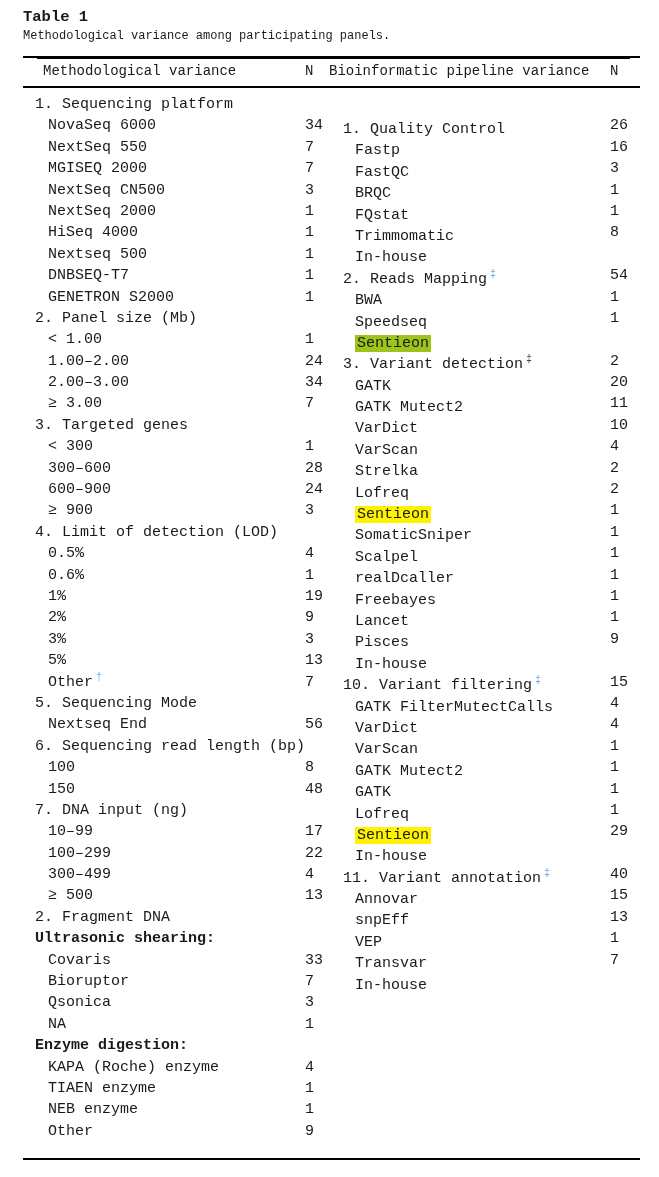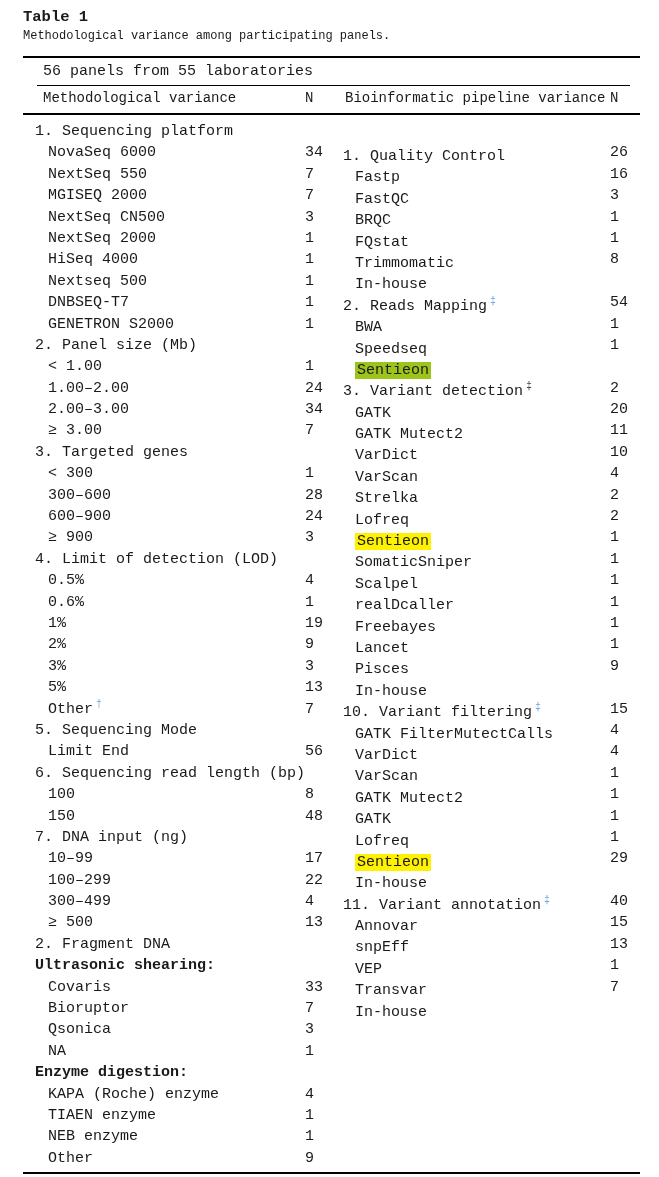--- a/index.html
+++ b/index.html
@@ -28,24 +28,24 @@
     padding-left: 20px;
   }
   .col-hdr {
     position: relative;
     height: 27px;
     font-size: 14px;
   }
   .col-hdr .h { position: absolute; top: 4px; white-space: nowrap; }
   .col-hdr .lh { left: 20px; }
   .col-hdr .ln { left: 282px; }
-  .col-hdr .rh { left: 322px; text-align: right; }
+  .col-hdr .rh { left: 306px; text-align: right; }
   .col-hdr .rn { left: 587px; }
 
-  .body { display: flex; padding-top: 6px; padding-bottom: 3px; }
+  .body { display: flex; padding-top: 6px; padding-bottom: 16px; }
   .col { position: relative; }
   .col.left  { width: 307px; }
   .col.right { width: 310px; }
 
   .row { position: relative; height: 21.4px; line-height: 21.4px; font-size: 15px; white-space: nowrap; }
   .row .lbl { display: inline-block; padding-left: 12px; }
   .row.sub .lbl { padding-left: 25px; }
   .right .row .lbl { padding-left: 13px; margin-top: 25px; }
   .right .row.sub .lbl { padding-left: 25px; }
   .row.bold .lbl { font-weight: bold; }
@@ -65,21 +65,20 @@
 
 <div class="page">
 
   <div class="caption">
     <div class="t1">Table 1</div>
     <div class="t2">Methodological variance among participating panels.</div>
   </div>
 
   <div class="tbl">
     <div class="rule thick"></div>
-    <div class="span-hdr">56 panels from 55 laboratories</div>
     <div class="rule mid"></div>
     <div class="col-hdr">
       <span class="h lh">Methodological variance</span>
       <span class="h ln">N</span>
       <span class="h rh">Bioinformatic pipeline variance</span>
       <span class="h rn">N</span>
     </div>
     <div class="rule thick"></div>
 
     <div class="body">
@@ -106,21 +105,21 @@
           <div class="row sub"><span class="lbl"><span>≥ 900</span></span><span class="n">3</span></div>
           <div class="row"><span class="lbl"><span>4. Limit of detection (LOD)</span></span></div>
           <div class="row sub"><span class="lbl"><span>0.5%</span></span><span class="n">4</span></div>
           <div class="row sub"><span class="lbl"><span>0.6%</span></span><span class="n">1</span></div>
           <div class="row sub"><span class="lbl"><span>1%</span></span><span class="n">19</span></div>
           <div class="row sub"><span class="lbl"><span>2%</span></span><span class="n">9</span></div>
           <div class="row sub"><span class="lbl"><span>3%</span></span><span class="n">3</span></div>
           <div class="row sub"><span class="lbl"><span>5%</span></span><span class="n">13</span></div>
           <div class="row sub"><span class="lbl"><span>Other</span><sup class="marker blue">†</sup></span><span class="n">7</span></div>
           <div class="row"><span class="lbl"><span>5. Sequencing Mode</span></span></div>
-          <div class="row sub"><span class="lbl"><span>Limit End</span></span><span class="n">56</span></div>
+          <div class="row sub"><span class="lbl"><span>Nextseq End</span></span><span class="n">56</span></div>
           <div class="row"><span class="lbl"><span>6. Sequencing read length (bp)</span></span></div>
           <div class="row sub"><span class="lbl"><span>100</span></span><span class="n">8</span></div>
           <div class="row sub"><span class="lbl"><span>150</span></span><span class="n">48</span></div>
           <div class="row"><span class="lbl"><span>7. DNA input (ng)</span></span></div>
           <div class="row sub"><span class="lbl"><span>10–99</span></span><span class="n">17</span></div>
           <div class="row sub"><span class="lbl"><span>100–299</span></span><span class="n">22</span></div>
           <div class="row sub"><span class="lbl"><span>300–499</span></span><span class="n">4</span></div>
           <div class="row sub"><span class="lbl"><span>≥ 500</span></span><span class="n">13</span></div>
           <div class="row"><span class="lbl"><span>2. Fragment DNA</span></span></div>
           <div class="row bold"><span class="lbl"><span>Ultrasonic shearing:</span></span></div>

